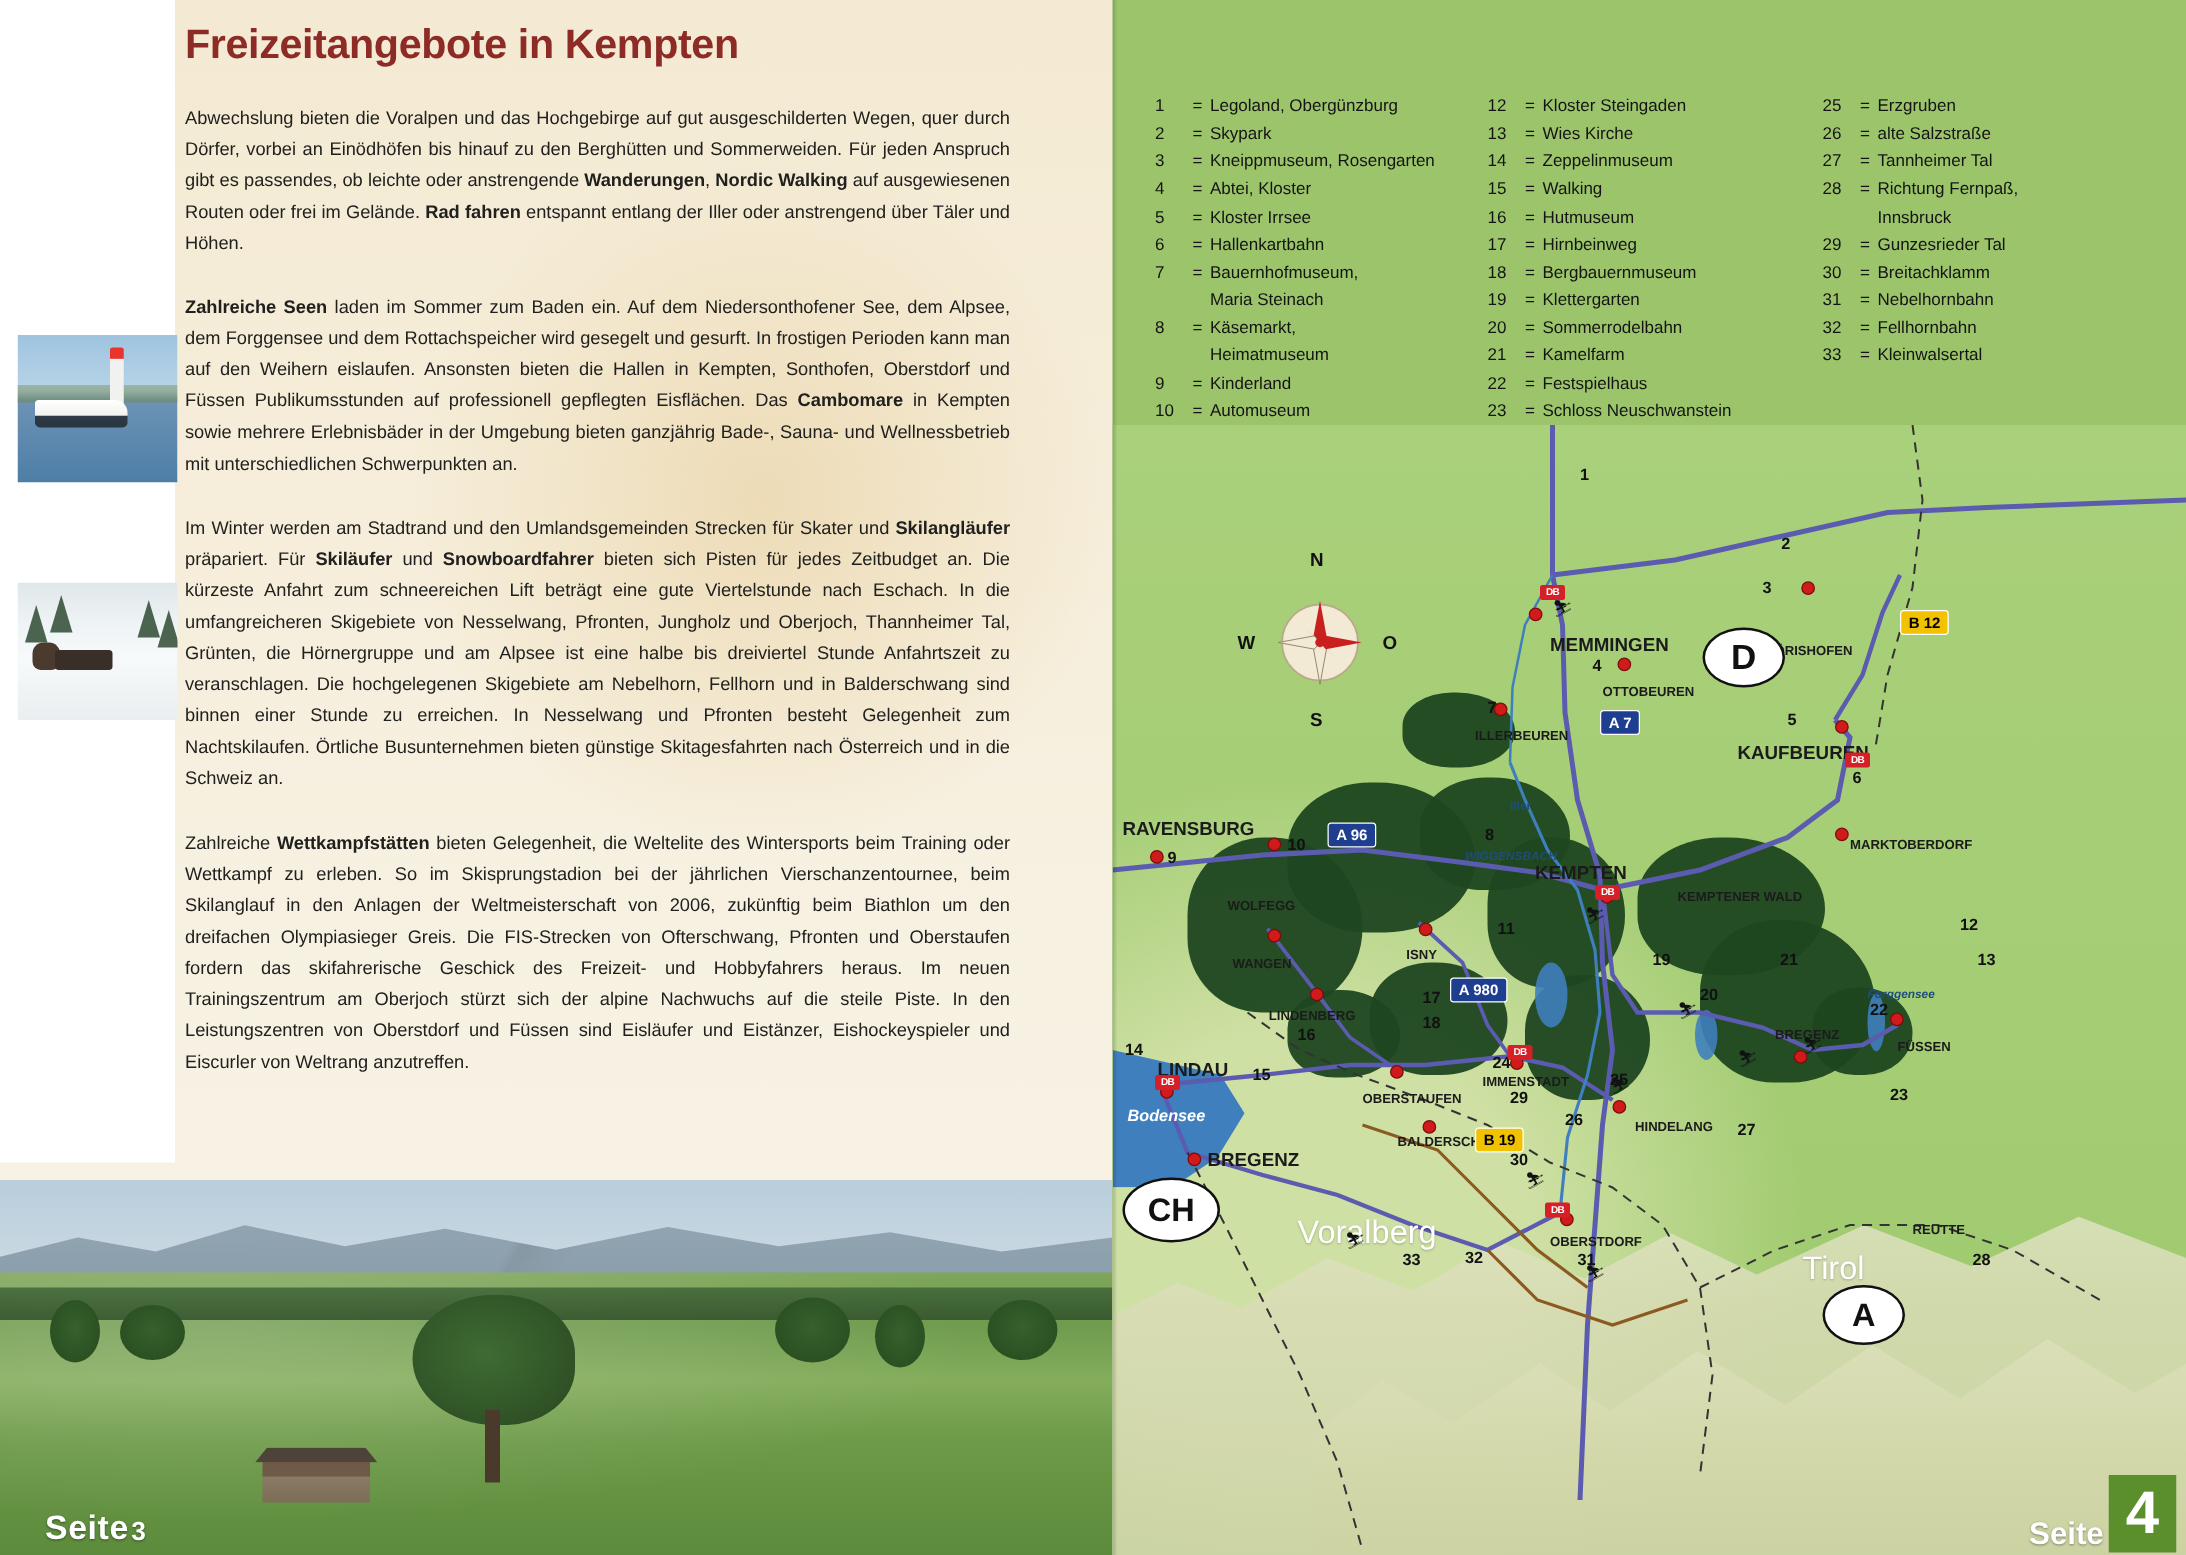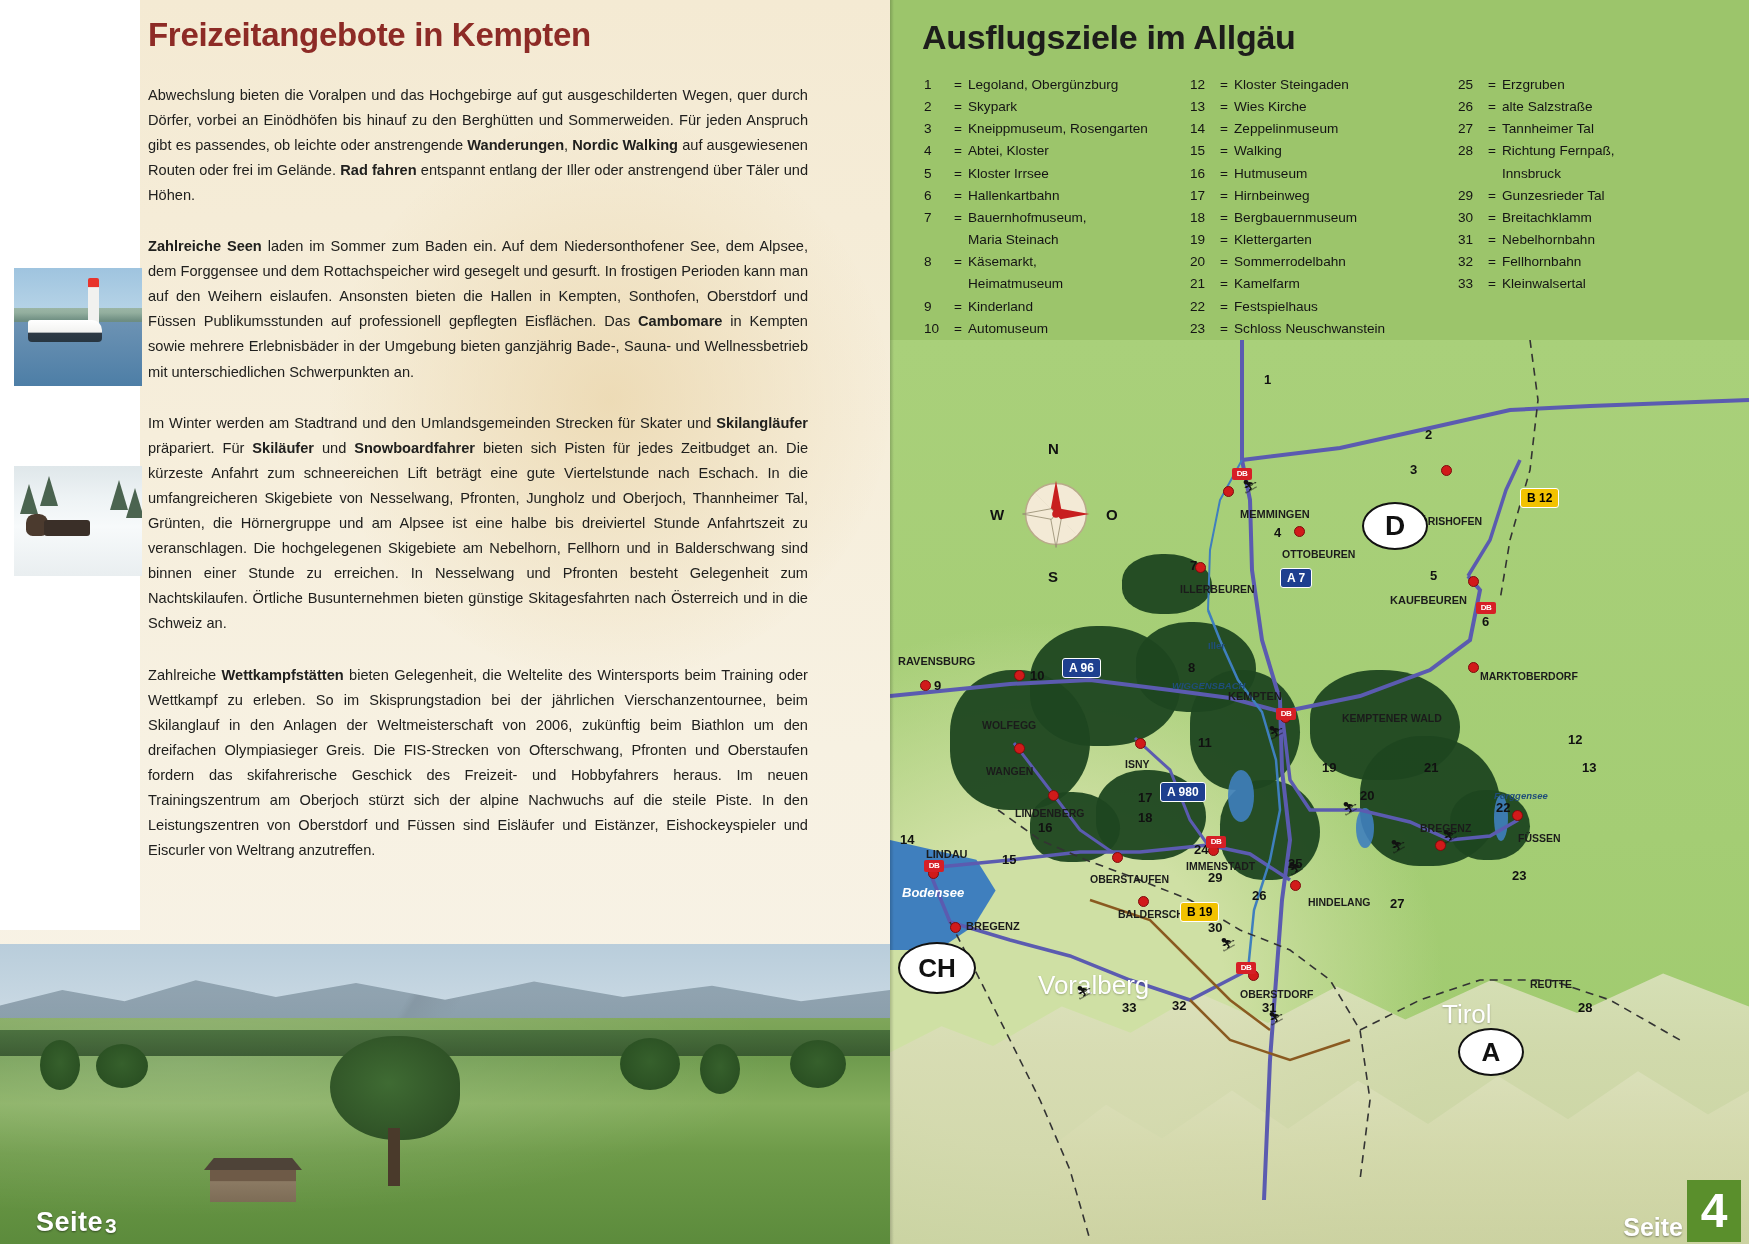--- a/index.html
+++ b/index.html
@@ -227,21 +227,21 @@
   }
   .motorway-svg { position: absolute; inset: 0; }
   .city-dot {
     position: absolute; width: 11px; height: 11px; border-radius: 50%;
     background: #d11a1a; border: 1px solid #7c0d0d;
   }
   .city-name {
     position: absolute; font-size: 13px; font-weight: 700; color: #1b1b1b;
     white-space: nowrap;
   }
-  .city-name.big { font-size: 11px; }
+  .city-name.big { font-size: 15px; }
   .city-name.small { font-size: 10.5px; font-weight: 700; }
   .num-label {
     position: absolute; font-size: 13px; font-weight: 700; color: #111;
   }
   .region-label {
     position: absolute; font-size: 26px; color: #ffffff; font-weight: 400;
     text-shadow: 0 1px 2px rgba(0,0,0,.25);
   }
   .autobahn {
     position: absolute; background: #1e3f8f; color: #fff;
@@ -352,21 +352,20 @@
       </div>
     </div>
 
     <div class="seite-tab-left">
       <span class="word">Seite</span>
       <span class="num">3</span>
     </div>
   </div>
 
   <div class="right-page">
-    <h1 class="right-title">Ausflugsziele im Allgäu</h1>
 
     <div class="legend" id="legend">
         <div class="legend-col">
           <div class="legend-row">
             <span class="legend-num">1</span>
             <span class="legend-eq">=</span>
             <span class="legend-label">Legoland, Obergünzburg</span>
           </div>
           <div class="legend-row">
             <span class="legend-num">2</span>

